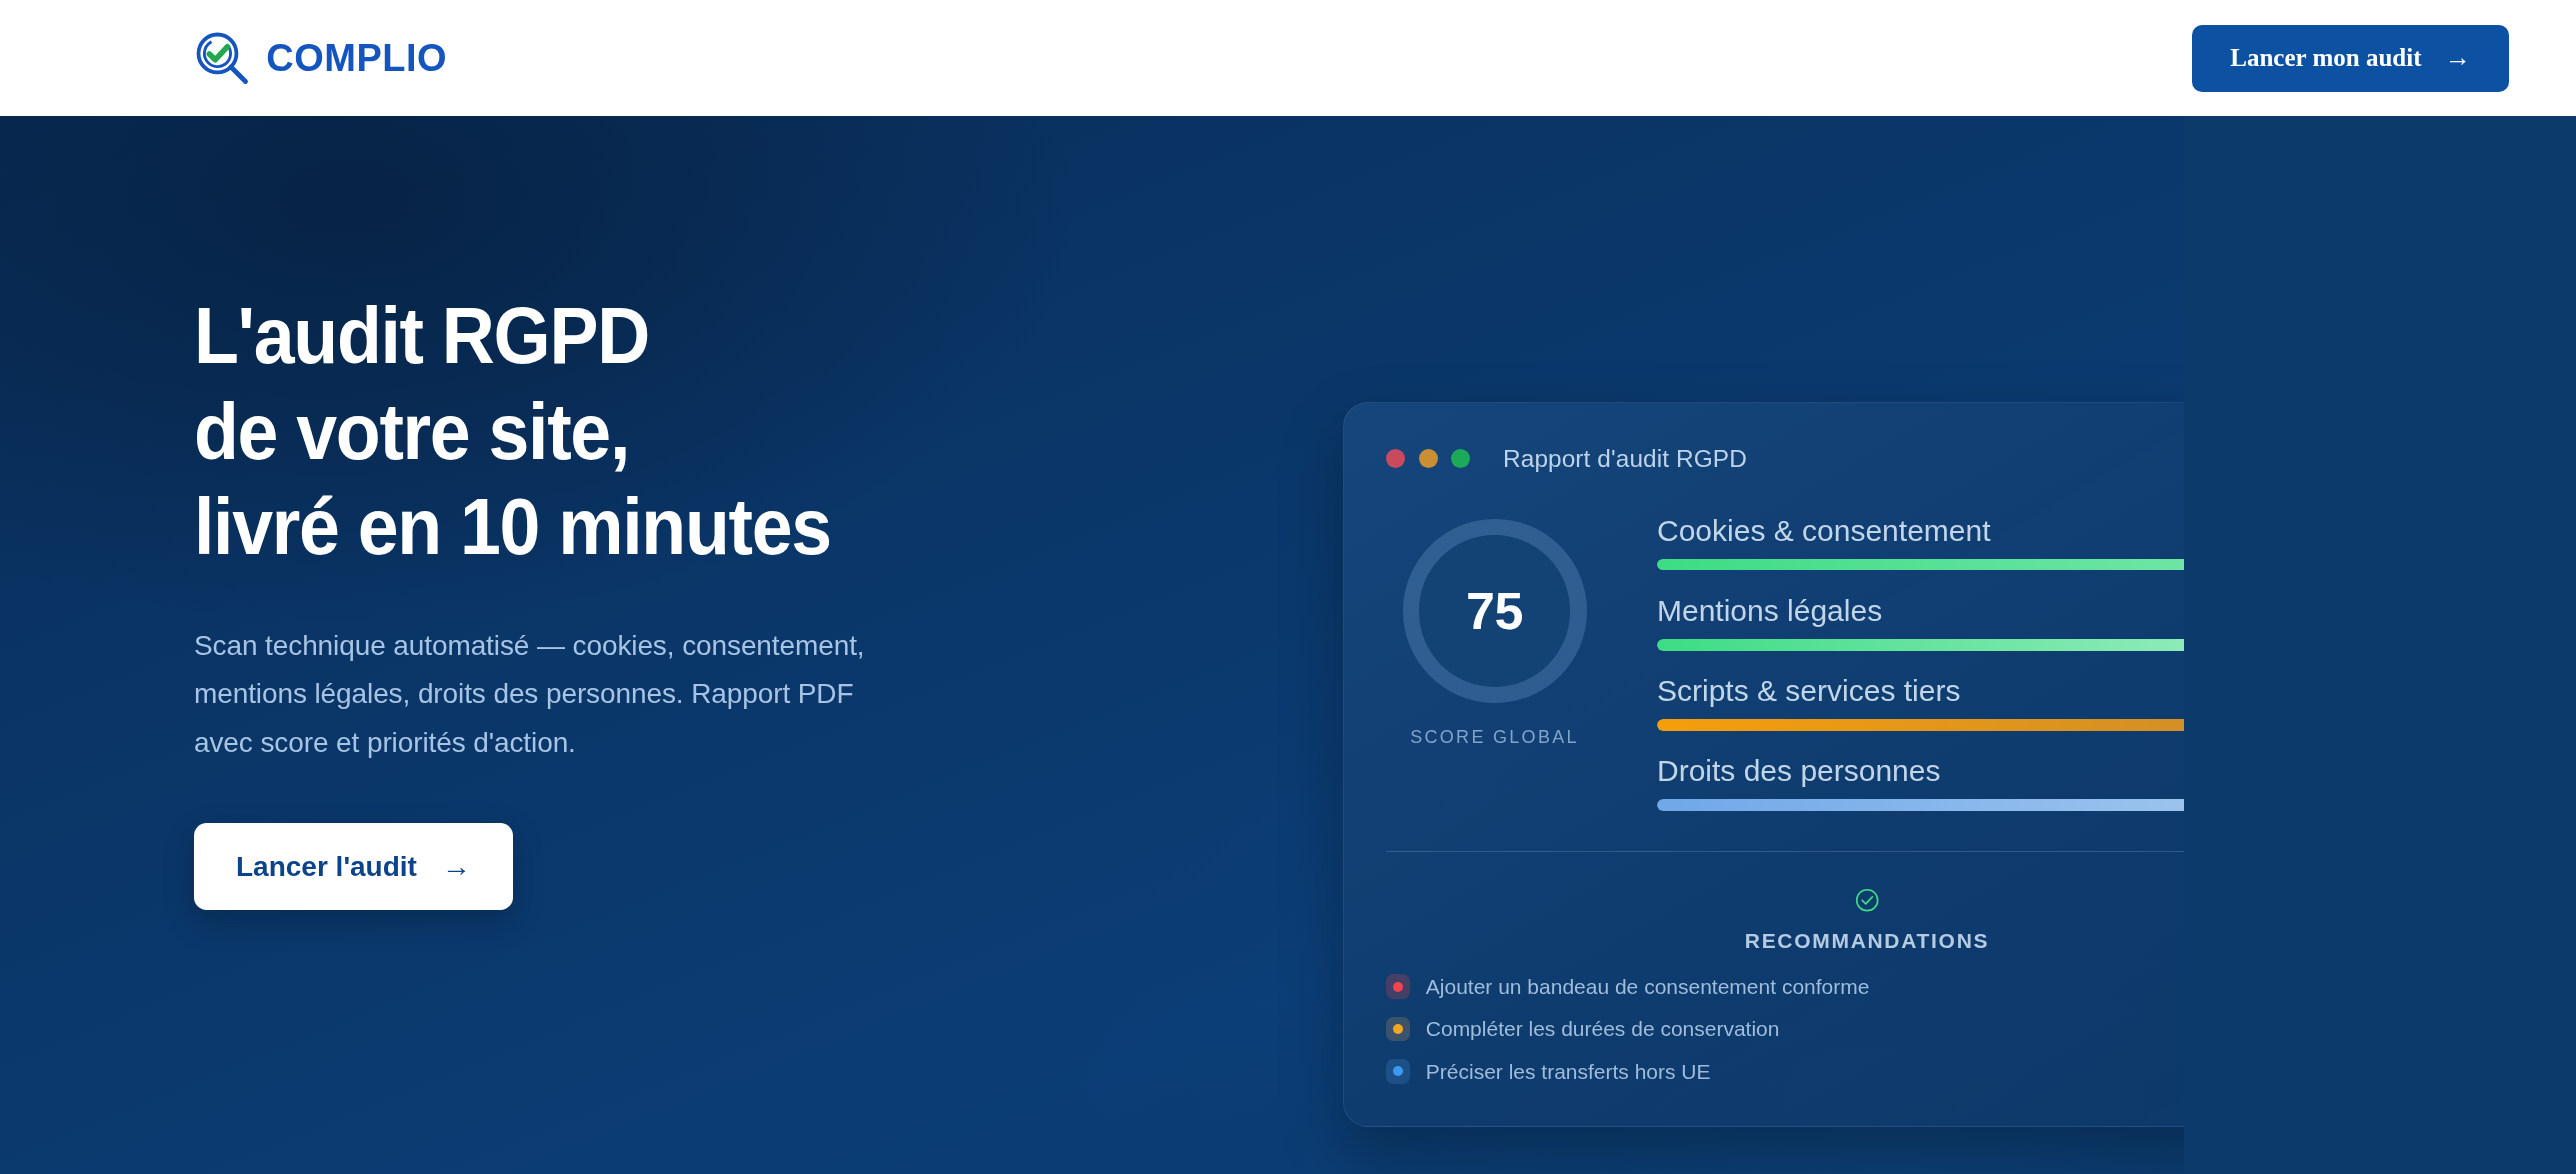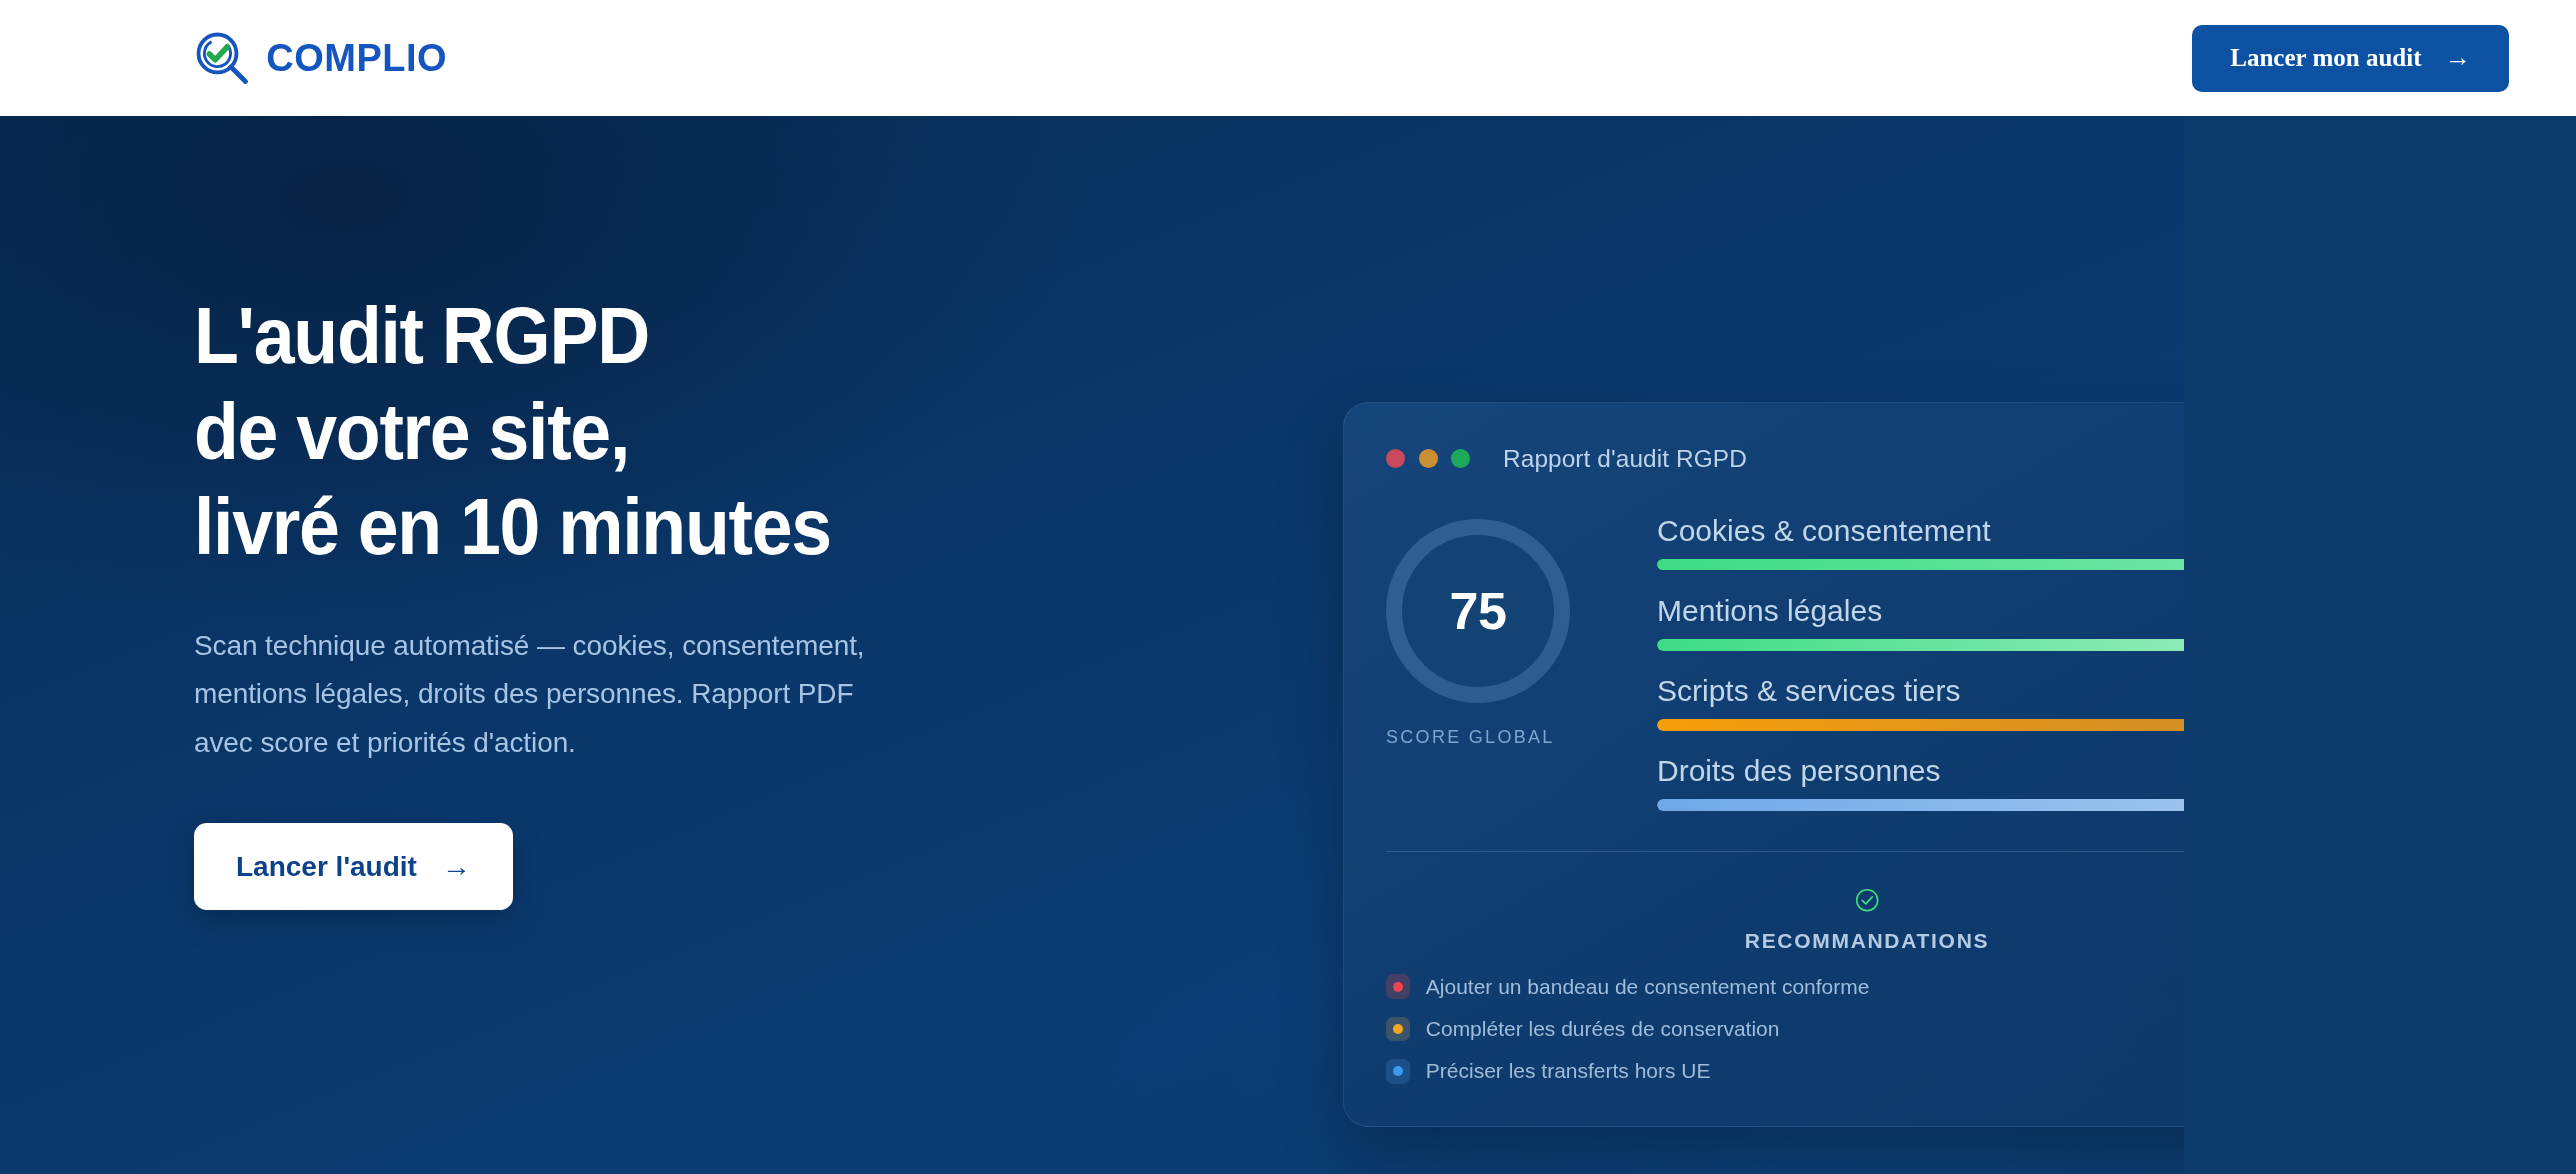--- a/index.html
+++ b/index.html
@@ -183,20 +183,21 @@
     margin-top: 38px;
     align-items: flex-start;
   }
 
   
   .gauge-wrap {
     width: 217px;
     flex: 0 0 217px;
     display: flex;
     flex-direction: column;
+    align-items: center;
     padding-top: 7.2px;
   }
   .gauge {
     position: relative;
     width: 184px;
     height: 184px;
     border-radius: 50%;
     background: conic-gradient(from 0deg, rgba(150,195,240,0.22) 0deg 360deg);
     display: flex;
     align-items: center;
@@ -279,21 +280,21 @@
   }
   .recos-title {
     color: #b4cbe3;
     font-size: 21px;
     font-weight: 700;
     letter-spacing: 1.7px;
   }
   .reco-list { margin-top: 21px; }
   .reco {
     display: flex;
-    align-items: center;
+    align-items: flex-end;
     gap: 15.4px;
     margin-bottom: 18px;
   }
   .reco:last-child { margin-bottom: 0; }
   .reco-badge {
     width: 24.4px; height: 24.4px;
     flex: 0 0 24.4px;
     border-radius: 7.2px;
     display: flex;
     align-items: center;

